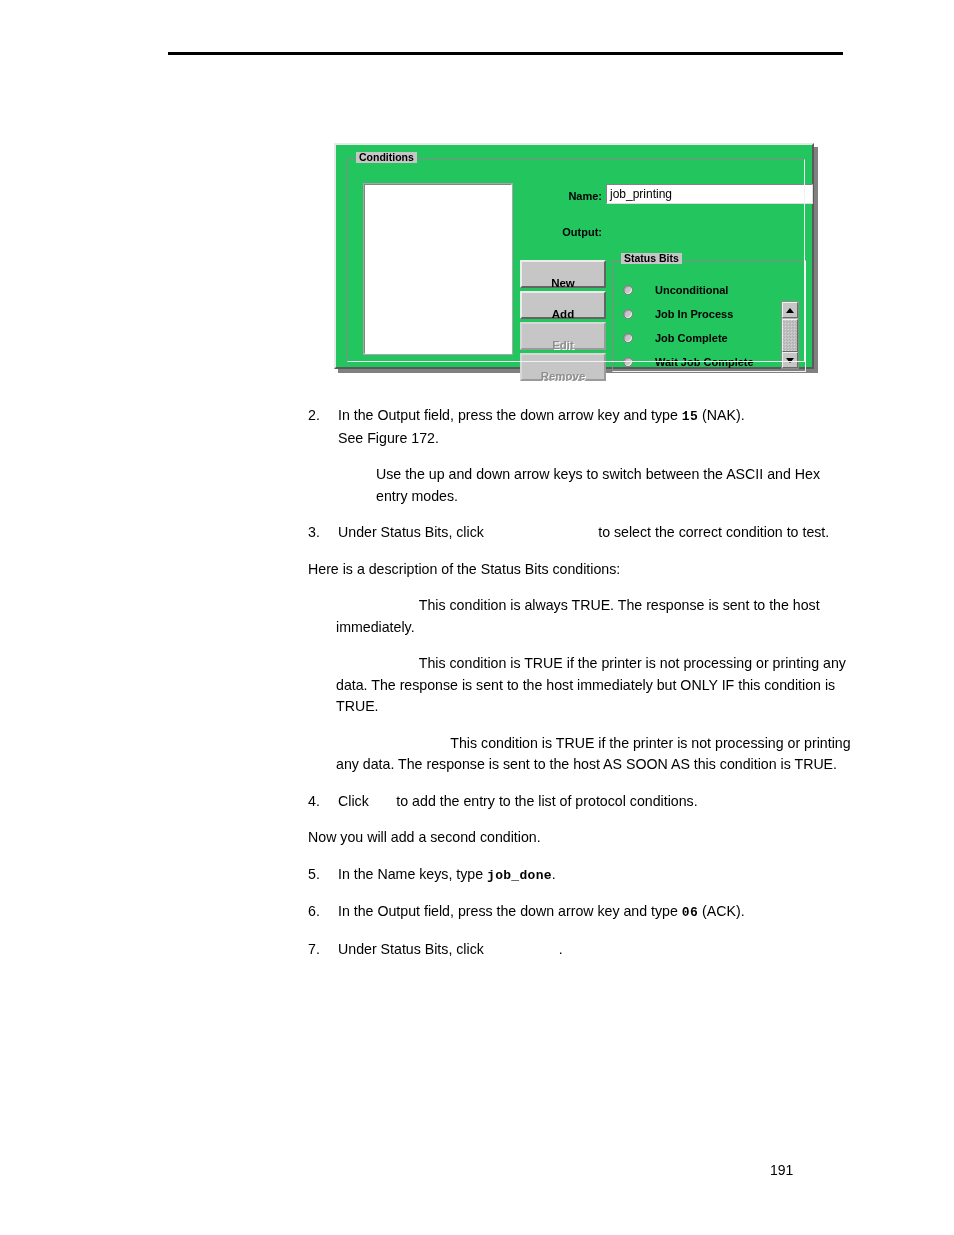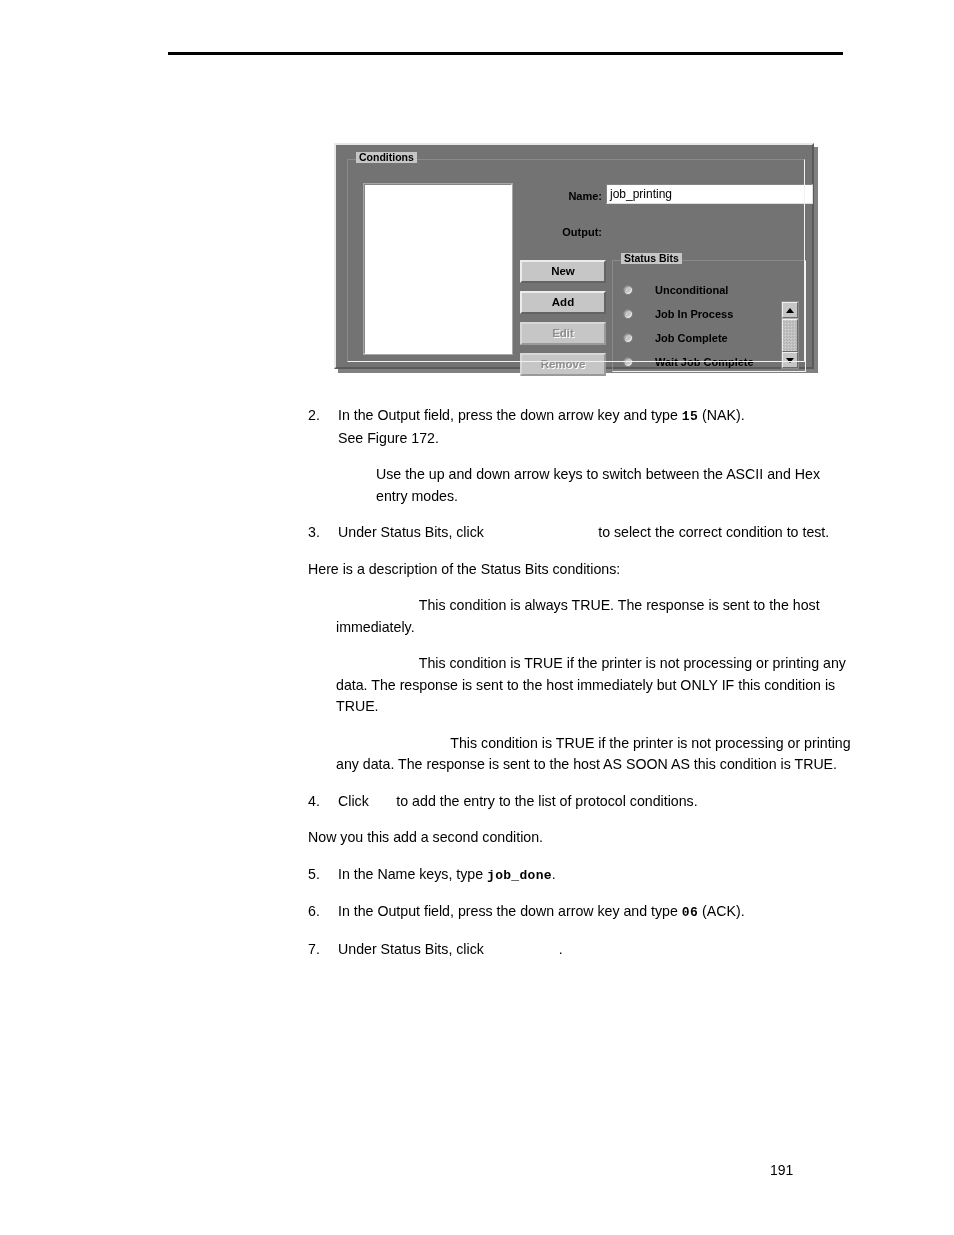--- a/index.html
+++ b/index.html
@@ -37,21 +37,21 @@
     position: absolute;
     left: 4px; top: 4px;
     width: 480px; height: 226px;
     background: #808080;
   }
   .dialog {
     position: absolute;
     left: 0; top: 0;
     width: 480px;
     height: 226px;
-    background: #737373;
+    background: #22c55e;
     border-top: 2px solid #e8e8e8;
     border-left: 2px solid #e8e8e8;
     border-right: 2px solid #5a5a5a;
     border-bottom: 2px solid #5a5a5a;
   }
   .dialog-inner {
     position: absolute;
     left: 5px; top: 5px;
     right: 5px; bottom: 5px;
   }
@@ -173,21 +173,21 @@
     border-top: 2px solid #ececec;
     border-left: 2px solid #ececec;
     border-right: 2px solid #646464;
     border-bottom: 2px solid #646464;
     font-size: 11.5px;
     font-weight: bold;
     font-family: "Liberation Sans", sans-serif;
     color: #000000;
     text-align: center;
     line-height: 19px;
-    padding: 0;
+    padding: 12px;
   }
   .btn.disabled {
     color: #8e8e8e;
     text-shadow: 1px 1px 0 #ffffff;
     border-top-color: #d8d8d8;
     border-left-color: #d8d8d8;
     border-right-color: #9a9a9a;
     border-bottom-color: #9a9a9a;
   }
   #btn-new    { top: 100px; }
@@ -423,21 +423,21 @@
   <div class="desc"><span class="blank">                     </span><span>This condition is TRUE if the printer is not processing or printing any data. The response is sent to the host immediately but ONLY IF this condition is TRUE.</span></div>
 
 
   <div class="desc"><span class="blank">                             </span><span>This condition is TRUE if the printer is not processing or printing any data. The response is sent to the host AS SOON AS this condition is TRUE.</span></div>
 
   <div class="step gap-para">
     <span class="step-num">4.</span>
     <div class="para"><span>Click</span><span class="blank">       </span><span>to add the entry to the list of protocol conditions.</span></div>
   </div>
 
-  <div class="para gap-para">Now you this add a second condition.</div>
+  <div class="para gap-para">Now you will add a second condition.</div>
 
   <div class="step gap-para">
     <span class="step-num">5.</span>
     <div class="para"><span>In the Name keys, type </span><span class="mono">job_done</span><span>.</span></div>
   </div>
 
   <div class="step gap-para">
     <span class="step-num">6.</span>
     <div class="para"><span>In the Output field, press the down arrow key and type </span><span class="mono">06</span><span> (ACK).</span></div>
   </div>

